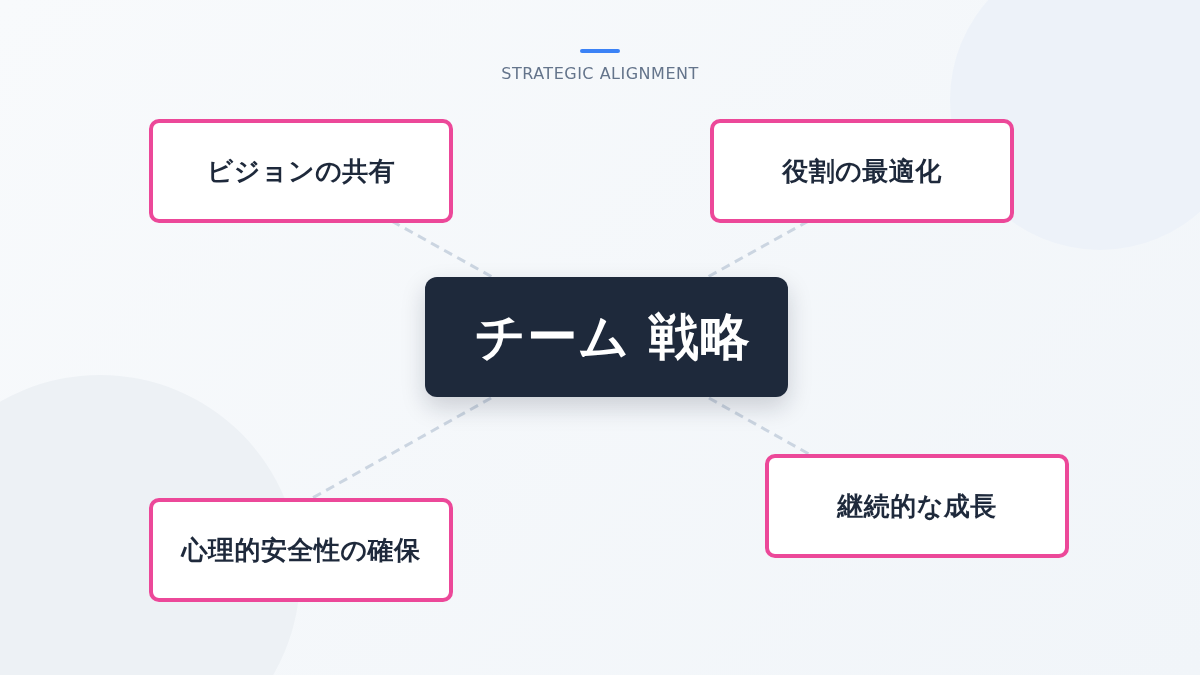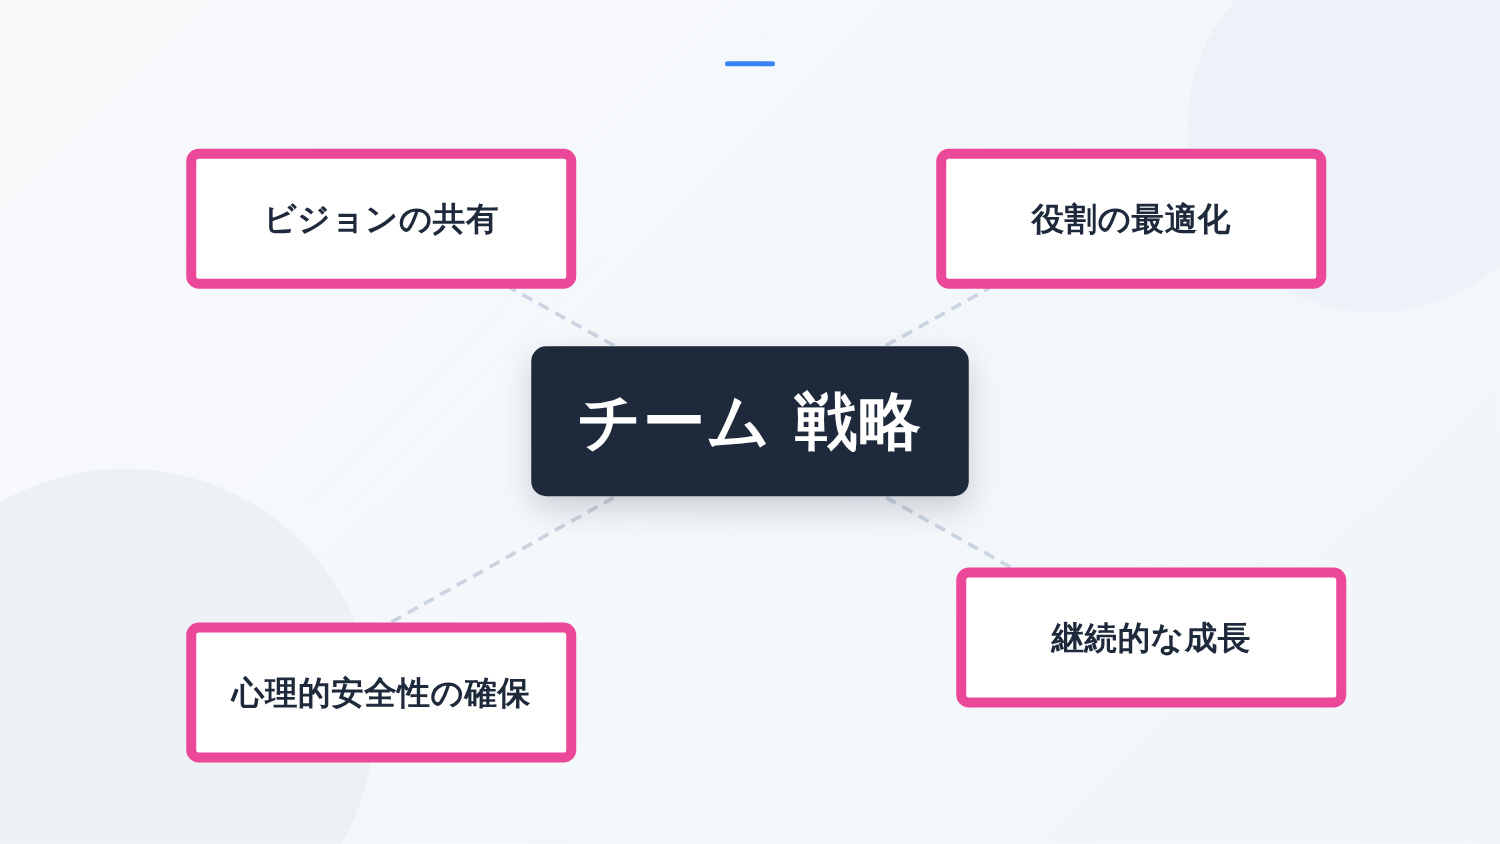--- a/index.html
+++ b/index.html
@@ -57,21 +57,21 @@
     left: 0;
     top: 0;
     width: 1200px;
     height: 675px;
   }
   .node {
     position: absolute;
     width: 296px;
     height: 96px;
     background: #ffffff;
-    border: 8px solid #ec4899;
+    border: 4px solid #ec4899;
     border-radius: 10px;
     display: flex;
     align-items: center;
     justify-content: center;
     box-sizing: content-box;
     text-align: center;
   }
   .node span {
     font-size: 26px;
     font-weight: bold;
@@ -98,39 +98,40 @@
   }
 </style>
 </head>
 <body>
 
 <div class="bg-circle tr"></div>
 <div class="bg-circle bl"></div>
 
 <div class="header">
   <div class="accent-bar" style="background:#3b82f6;"></div>
+  <div class="subtitle">STRATEGIC ALIGNMENT</div>
 </div>
 
 <svg class="connectors" viewBox="0 0 1200 675">
   <g stroke="#cbd5e1" stroke-width="3" stroke-dasharray="9 6" fill="none">
     <line x1="300" y1="170" x2="600" y2="337"></line>
     <line x1="900" y1="170" x2="600" y2="337"></line>
     <line x1="300" y1="505" x2="600" y2="337"></line>
     <line x1="900" y1="505" x2="600" y2="337"></line>
   </g>
 </svg>
 
 <div class="node" style="left:149px; top:119px;">
   <span>ビジョンの共有</span>
 </div>
-<div class="node" style="left:749px; top:119px;">
+<div class="node" style="left:710px; top:119px;">
   <span>役割の最適化</span>
 </div>
 <div class="node" style="left:149px; top:454px;margin-top:44px;">
   <span>心理的安全性の確保</span>
 </div>
 <div class="node" style="left:749px; top:454px;margin-left:16px;">
   <span>継続的な成長</span>
 </div>
 
-<div class="center" style="background:#1e293b;">
+<div class="center" style="background:#1e293b;padding-left:13px;">
   <span>チーム 戦略</span>
 </div>
 
 </body></html>

